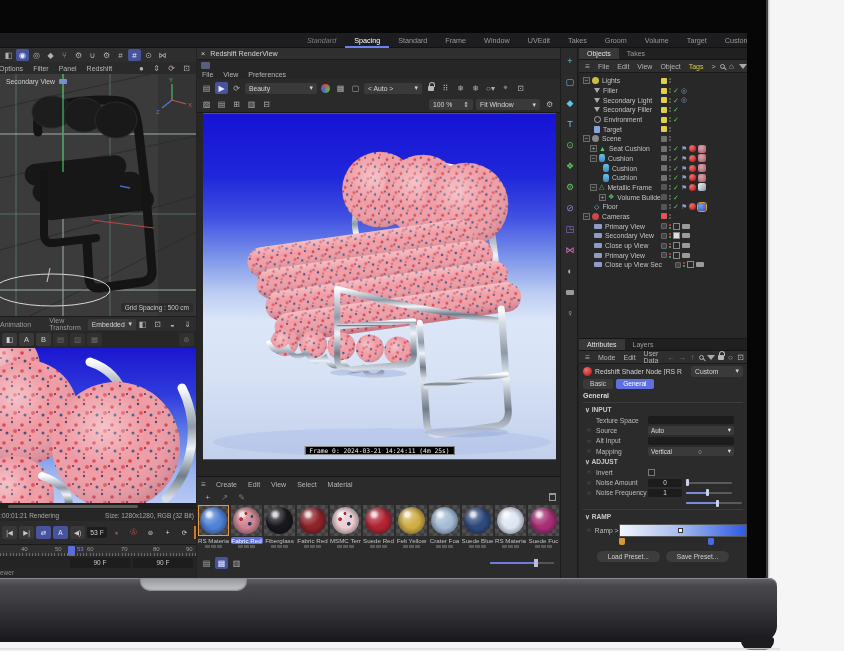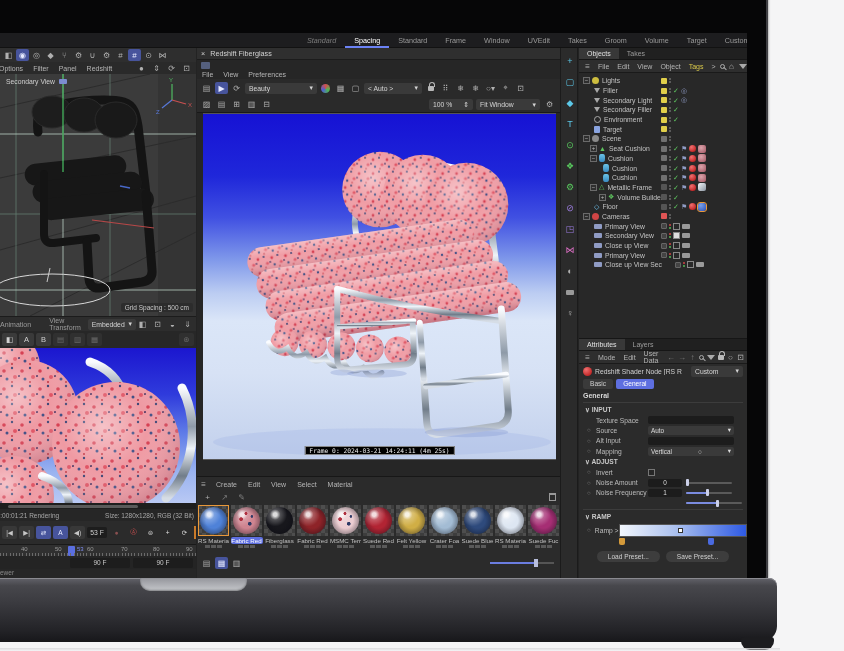--- a/index.html
+++ b/index.html
@@ -364,21 +364,21 @@
     <div class="rangerow">
       <span class="rfield">90 F</span>
       <span class="rfield">90 F</span>
     </div>
     <div class="lstatus"><span style="margin-left:-2px">ewer</span></div>
   </div>
 
   <div class="rv">
     <div class="rvtitle">
       <span>×</span>
-      <span>Redshift Fiberglass</span>
+      <span>Redshift RenderView</span>
     </div>
     <span class="rvtabsq"></span>
     <div class="rvmenu">
       <span class="menu">File</span>
       <span class="menu">View</span>
       <span class="menu">Preferences</span>
     </div>
     <div class="rvtool1">
       <span class="ic">▤</span>
       <span class="ic sel">▶</span>

